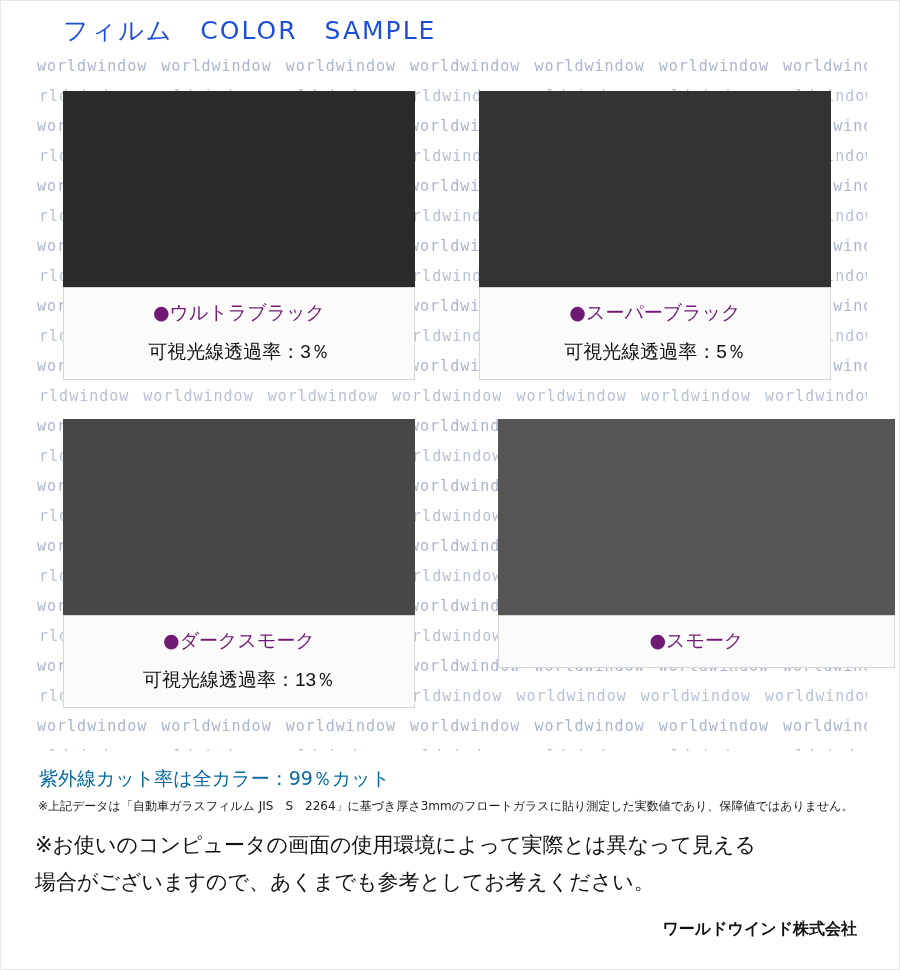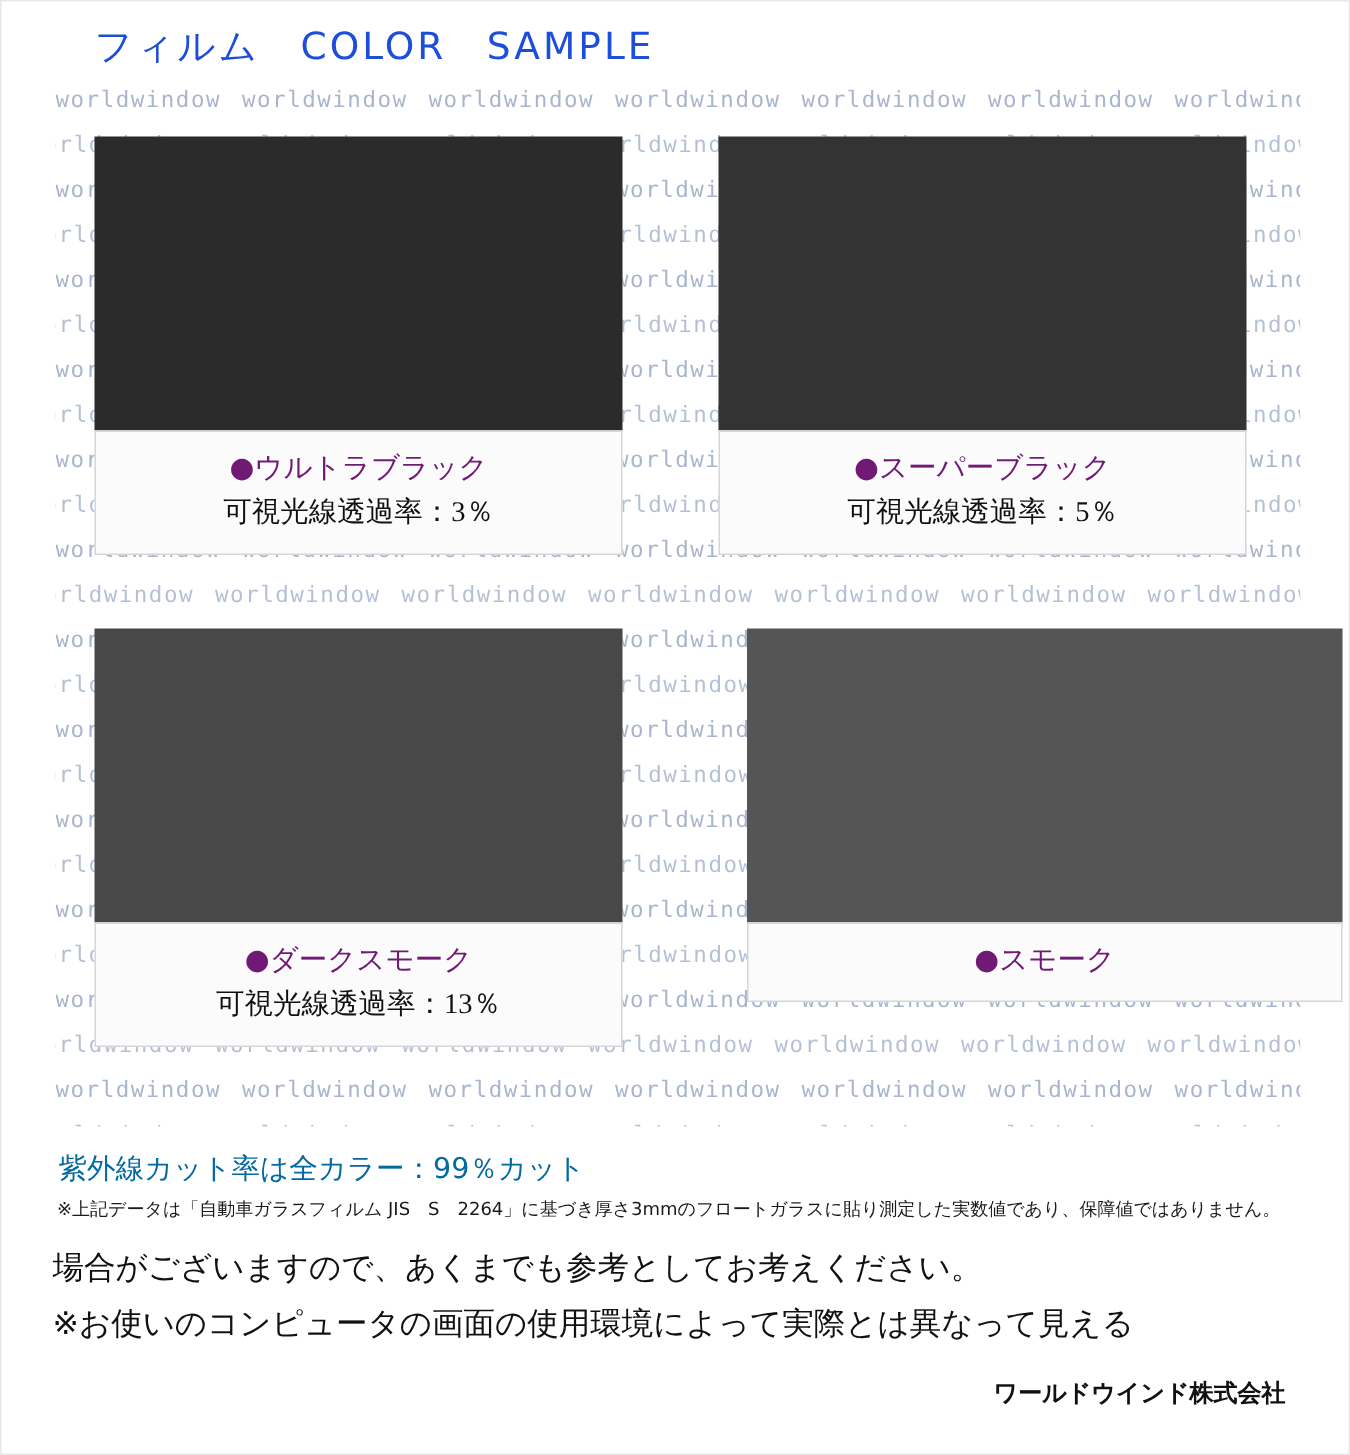--- a/index.html
+++ b/index.html
@@ -72,25 +72,25 @@
     padding: 10px 0 12px 0;
     text-align: center;
   }
   .caption .name {
     font-family: "DejaVu Sans", sans-serif;
     font-size: 19px;
     color: #701a75;
     line-height: 1.5;
   }
   .caption .rate {
-    font-family: Liberation Serif, serif;
+    font-family: Liberation Sans, sans-serif;
     font-size: 19px;
     color: #111111;
     line-height: 1.6;
-    margin-top: 0;
+    margin-top: 10px;
   }
 
   
   .note-uv {
     position: absolute;
     left: 38px;
     top: 765px;
     font-family: "DejaVu Sans", sans-serif;
     font-size: 19px;
     color: #0369a1;
@@ -185,18 +185,18 @@
   <div class="swatch" style="left:478px; top:418px; width:416px;padding-left:19px;">
     <div class="patch" style="background:#555555"></div>
     <div class="caption">
       <div class="name">●スモーク</div>
     </div>
   </div>
 
   <div class="note-uv">紫外線カット率は全カラー：99％カット</div>
   <div class="note-small">※上記データは「自動車ガラスフィルム JIS　S　2264」に基づき厚さ3mmのフロートガラスに貼り測定した実数値であり、保障値ではありません。</div>
   <div class="note-big">
+    <div>※お使いのコンピュータの画面の使用環境によって実際とは異なって見える</div>
     <div>場合がございますので、あくまでも参考としてお考えください。</div>
-    <div>※お使いのコンピュータの画面の使用環境によって実際とは異なって見える</div>
   </div>
   <div class="company">ワールドウインド株式会社</div>
 
 </div>
 
 </body></html>

